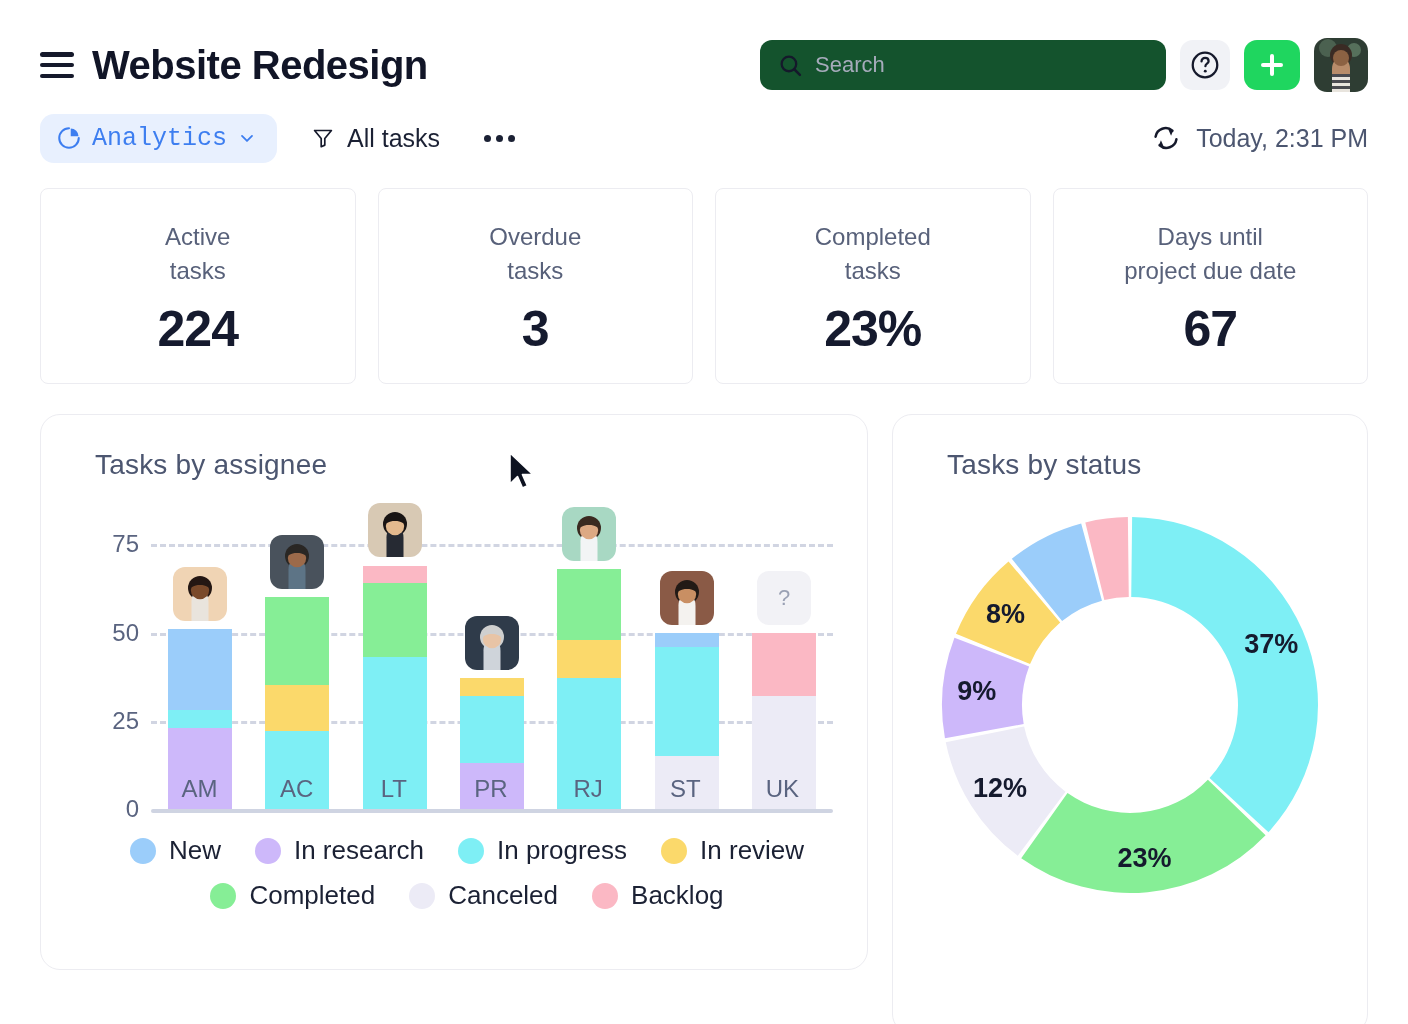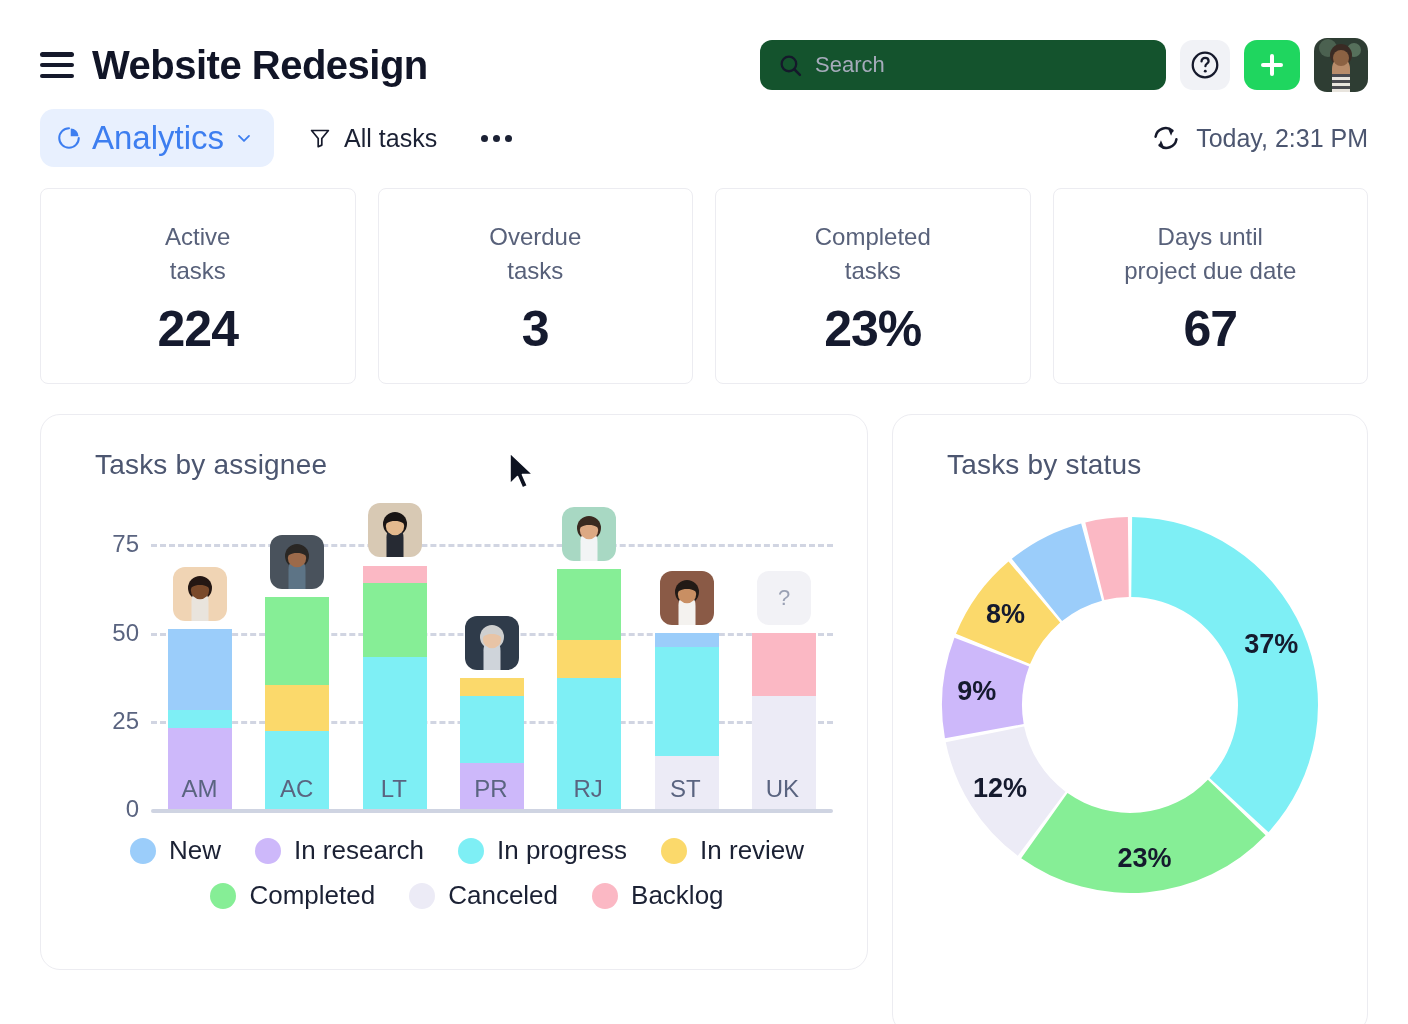--- a/index.html
+++ b/index.html
@@ -29,21 +29,21 @@
              display: flex; align-items: center; justify-content: center; cursor: pointer; }
   .add-btn .plus { position: relative; width: 22px; height: 22px; }
   .add-btn .plus:before, .add-btn .plus:after { content:""; position:absolute; background:#fff; border-radius:2px; }
   .add-btn .plus:before { left: 9px; top: 0; width: 4px; height: 22px; }
   .add-btn .plus:after { top: 9px; left: 0; height: 4px; width: 22px; }
   .avatar-top { width: 54px; height: 54px; border-radius: 13px; overflow: hidden; flex: 0 0 auto; }
 
   
   .toolrow { display: flex; align-items: center; height: 56px; margin-top: 2px; }
   .chip { display: flex; align-items: center; gap: 10px; background: #e8f0fe; color: #3d7ef0;
-          border-radius: 14px; padding: 10px 20px 10px 16px; font-size: 33px; cursor: pointer; }
+          border-radius: 14px; padding: 10px 20px 10px 16px; font-size: 25px; cursor: pointer; font-family: Liberation Mono, monospace; }
   .filter { display: flex; align-items: center; gap: 12px; margin-left: 34px; font-size: 25px;
             color: #1b2134; cursor: pointer; }
   .dots { margin-left: 36px; display: flex; gap: 5px; cursor: pointer; padding: 8px; }
   .dots i { width: 7px; height: 7px; border-radius: 50%; background: #1b2134; display: block; }
   .updated { margin-left: auto; display: flex; align-items: center; gap: 14px;
              font-size: 25px; color: #4c5670; }
 
   
   .cards { display: flex; gap: 22px; margin-top: 22px; }
   .card { flex: 1; height: 196px; border: 1.5px solid #ececf1; border-radius: 8px;

